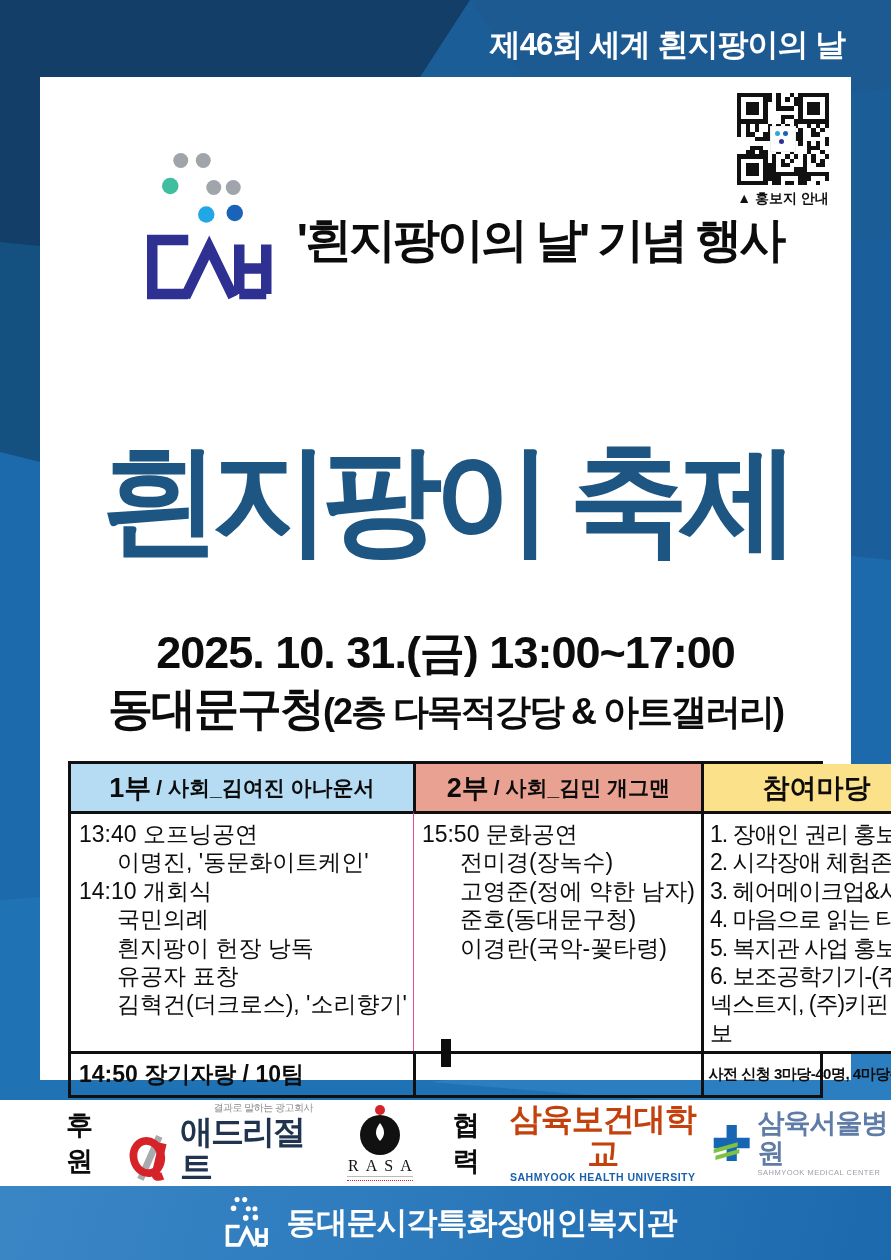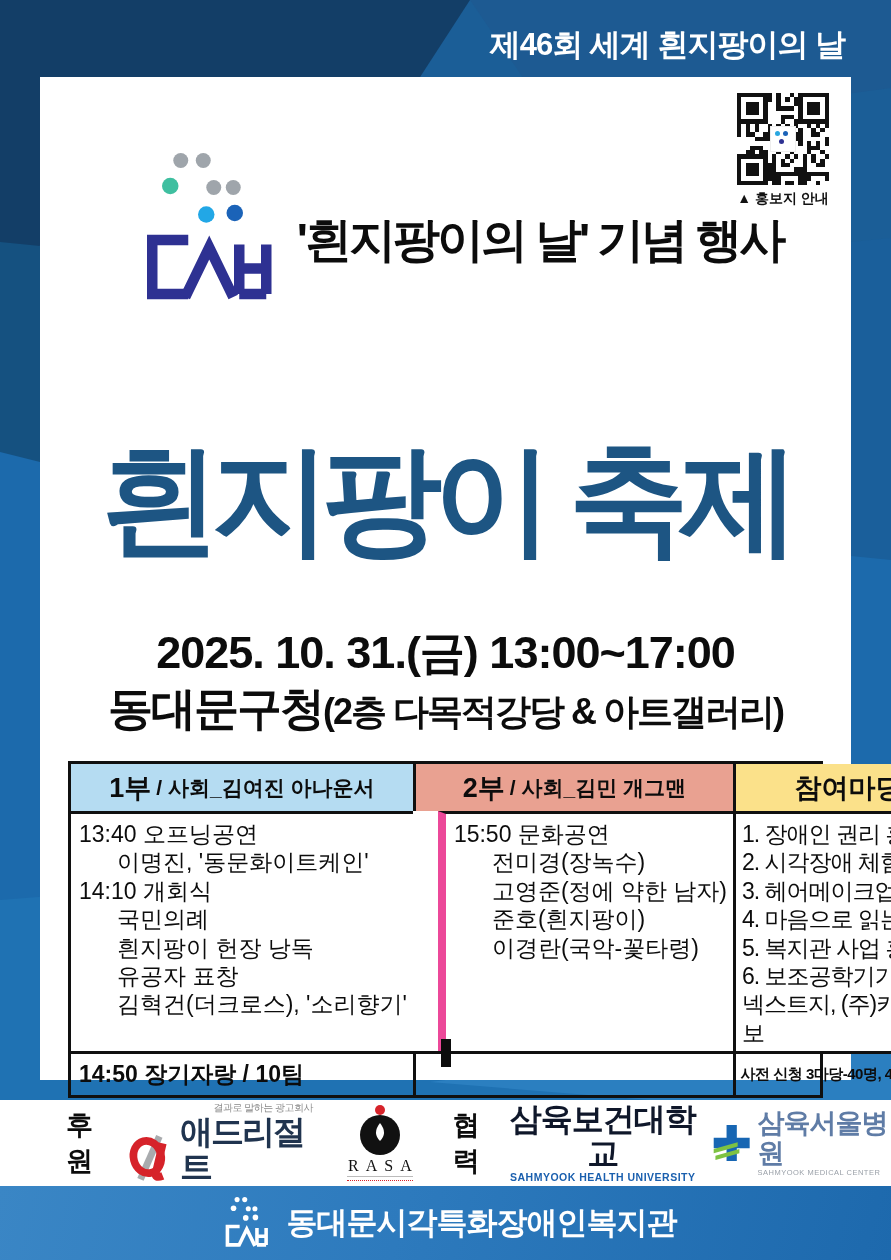--- a/index.html
+++ b/index.html
@@ -42,21 +42,21 @@
     display:grid;grid-template-columns:304fr 240fr 211fr;box-sizing:border-box;}
   .ptable > div{box-sizing:border-box;}
   .th{height:47px;display:flex;align-items:center;justify-content:center;
     font-size:21px;font-weight:600;color:#0c0c0c;white-space:nowrap;}
   .th b{font-size:27px;font-weight:800;margin-right:5px;}
   .th1{background:#b5dcf2;}
   .th2{background:#e9a191;border-left:3px solid #101010;}
   .th3{background:#fbe18a;border-left:3px solid #101010;font-size:27px;font-weight:800;}
   .td{min-height:198px;background:#fff;border-top:3px solid #101010;
     padding:6px 6px 4px 8px;font-size:23px;font-weight:500;color:#0c0c0c;line-height:28.4px;}
-  .td2x{border-left:8px solid #ec4899;margin-left:25px;}
+  .td2x{border-left:1px solid #ec4899;}
   .td3x{border-left:3px solid #101010;padding-left:6px;letter-spacing:-1px;}
   .ln{white-space:nowrap;}
   .ln.wrap{white-space:normal;}
   .ind{padding-left:38px;}
   .tf{height:44px;border-top:3px solid #101010;display:flex;align-items:center;
     font-size:23px;font-weight:600;color:#0c0c0c;padding:0 8px;white-space:nowrap;}
   .tf2x{border-left:3px solid #101010;}
   .tf3x{border-left:3px solid #101010;font-size:15px;font-weight:600;justify-content:center;
     padding:0 2px;letter-spacing:-0.5px;}
 
@@ -73,21 +73,21 @@
   .lbl-coop{margin-left:34px;}
   .ad-logo{display:flex;align-items:flex-end;margin-left:14px;}
   .ad-text{margin-left:2px;}
   .ad-tag{font-size:10px;color:#888;text-align:right;letter-spacing:-0.5px;}
   .ad-name{font-size:33px;font-weight:900;color:#20344f;letter-spacing:-2px;line-height:1.05;}
   .rasa{margin-left:28px;display:flex;flex-direction:column;align-items:center;}
   .rasa-name{font-family:"Liberation Serif",serif;font-size:16px;letter-spacing:7px;
     color:#111;margin-top:2px;text-indent:7px;}
   .rasa-rule{width:66px;height:3px;border-top:1px solid #bbb;border-bottom:1px dotted #d6232a;margin-top:1px;}
   .univ{margin-left:12px;text-align:center;}
-  .univ-name{font-size:32px;font-weight:900;color:#0f172a;letter-spacing:-1px;line-height:1.05;}
+  .univ-name{font-size:32px;font-weight:900;color:#c2410c;letter-spacing:-1px;line-height:1.05;}
   .univ-sub{font-size:10.5px;font-weight:700;color:#1a5fae;letter-spacing:0.5px;}
   .hosp{margin-left:16px;display:flex;align-items:center;gap:6px;}
   .hosp-name{font-size:27px;font-weight:600;color:#5f7ca6;letter-spacing:-1px;line-height:1.1;}
   .hosp-sub{font-size:7.5px;color:#9aa0a8;letter-spacing:0.5px;}
 
   
   .footer-band{position:absolute;left:0;top:1186px;width:891px;height:74px;
     background:linear-gradient(105deg,#3a86c5 0%,#2d7abd 45%,#1d69ad 100%);
     display:flex;align-items:center;justify-content:center;gap:10px;}
   .f-text{display:flex;flex-direction:column;}
@@ -391,21 +391,21 @@
         <div class="ln">14:10 개회식</div>
         <div class="ln ind">국민의례</div>
         <div class="ln ind">흰지팡이 헌장 낭독</div>
         <div class="ln ind">유공자 표창</div>
         <div class="ln ind">김혁건(더크로스), '소리향기'</div>
       </div>
       <div class="td td2x">
         <div class="ln">15:50 문화공연</div>
         <div class="ln ind">전미경(장녹수)</div>
         <div class="ln ind">고영준(정에 약한 남자)</div>
-        <div class="ln ind">준호(흰지팡이)</div>
+        <div class="ln ind">준호(동대문구청)</div>
         <div class="ln ind">이경란(국악-꽃타령)</div>
       </div>
       <div class="td td3x">
         <div class="ln">1. 장애인 권리 홍보관</div>
         <div class="ln">2. 시각장애 체험존</div>
         <div class="ln">3. 헤어메이크업&amp;사진</div>
         <div class="ln">4. 마음으로 읽는 타로</div>
         <div class="ln">5. 복지관 사업 홍보관</div>
         <div class="ln wrap">6. 보조공학기기-(주)넥스트지, (주)키핀 홍보</div>
       </div>

